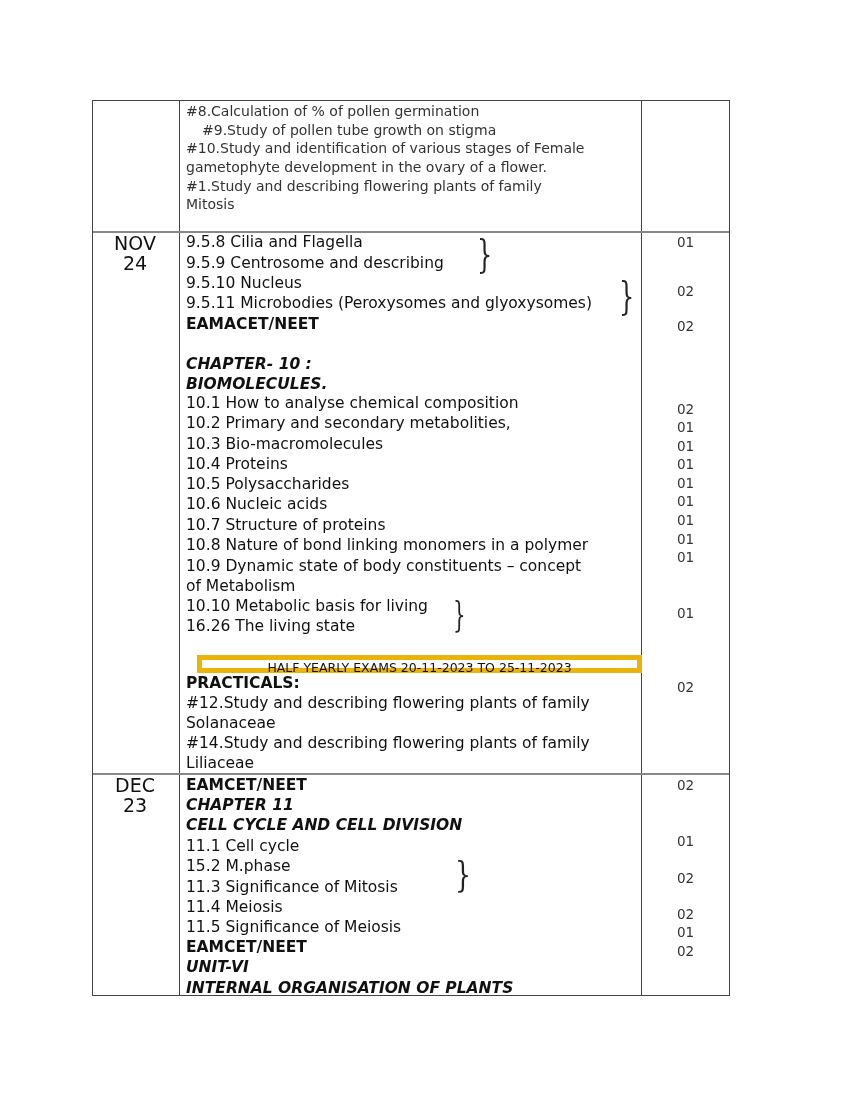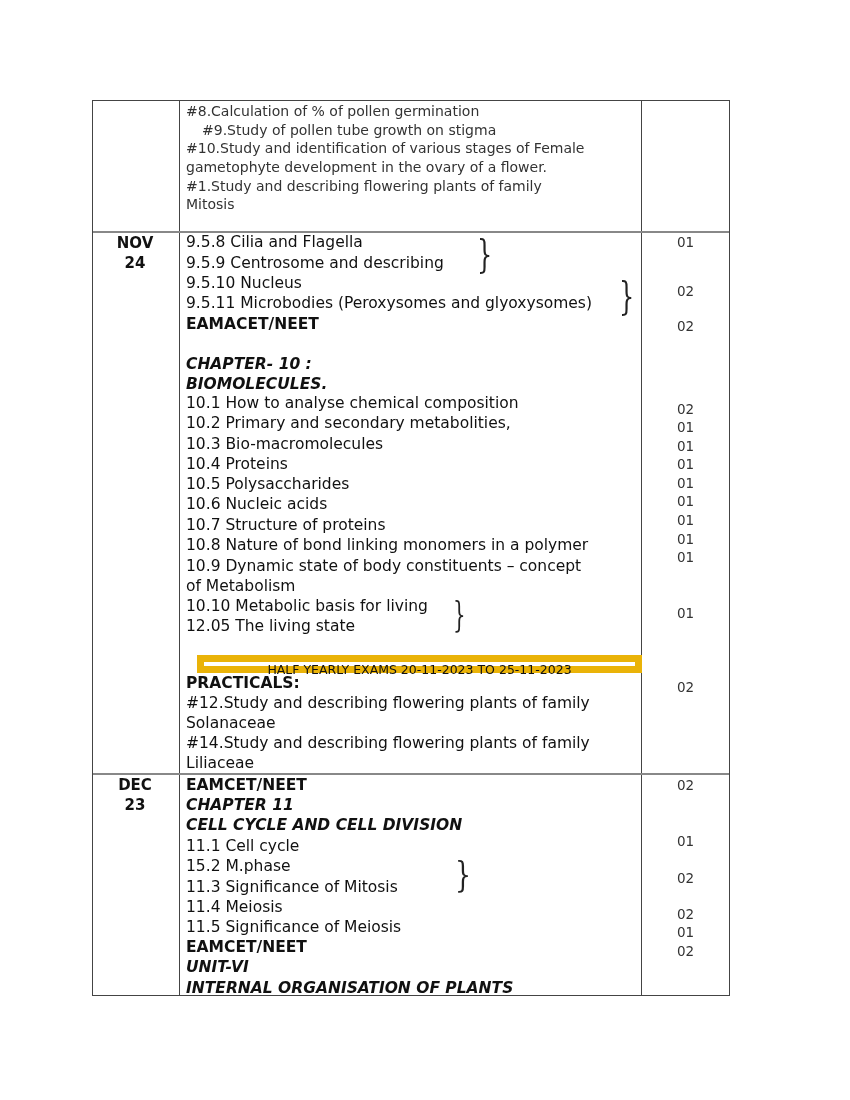--- a/index.html
+++ b/index.html
@@ -8,25 +8,25 @@
   .table { position: absolute; left: 92px; top: 100px; width: 638px; height: 896px;
            border: 1px solid #444; box-sizing: border-box; }
   .vline { position: absolute; top: 0; bottom: 0; width: 0; border-left: 1px solid #444; }
   .hline { position: absolute; left: 0; right: 0; height: 0; border-top: 1px solid #666; }
   .hline.thick { border-top: 2px solid #888; }
   .t { position: absolute; white-space: nowrap; line-height: 20px; }
   .sm { font-size: 14px; color: #333; text-align: right; }
   .md { font-size: 15.5px; }
   .b { font-weight: bold; }
   .bi { font-weight: bold; font-style: italic; }
-  .month { font-weight: bold; font-size: 15px; text-align: center; width: 84px; left: 0; }
+  .month { font-weight: normal; font-size: 19px; text-align: center; width: 84px; left: 0; }
   .num { font-size: 13.5px; color: #333; left: 584px; }
   .brace { position: absolute; font-family: "DejaVu Serif", serif; font-weight: 200; color: #222; transform-origin: left center; }
   .exam-box { position: absolute; left: 104px; top: 554px; width: 445px; height: 18px;
-              border: 7px solid #eab308; box-sizing: border-box; font-size: 12.5px;
+              border: 5px solid #eab308; box-sizing: border-box; font-size: 12.5px;
               text-align: center; line-height: 16px; color: #111; }
 </style>
 </head>
 <body>
 
 <div class="table">
   <div class="vline" style="left:86px"></div>
   <div class="vline" style="left:548px"></div>
   <div class="hline thick" style="top:130px"></div>
   <div class="hline thick" style="top:672px"></div>
@@ -58,21 +58,21 @@
     <div class="t md" style="left:93px;top:312px">10.2 Primary and secondary metabolities,</div>
     <div class="t md" style="left:93px;top:333px">10.3 Bio-macromolecules</div>
     <div class="t md" style="left:93px;top:353px">10.4 Proteins</div>
     <div class="t md" style="left:93px;top:373px">10.5 Polysaccharides</div>
     <div class="t md" style="left:93px;top:393px">10.6 Nucleic acids</div>
     <div class="t md" style="left:93px;top:414px">10.7 Structure of proteins</div>
     <div class="t md" style="left:93px;top:434px">10.8 Nature of bond linking monomers in a polymer</div>
     <div class="t md" style="left:93px;top:455px">10.9 Dynamic state of body constituents – concept</div>
     <div class="t md" style="left:93px;top:475px">of Metabolism</div>
     <div class="t md" style="left:93px;top:495px">10.10 Metabolic basis for living</div>
-    <div class="t md" style="left:93px;top:515px">12.05 The living state</div>
+    <div class="t md" style="left:93px;top:515px">16.26 The living state</div>
     <div class="brace" style="left:360px;top:494px;font-size:36px;line-height:40px;transform:scaleX(0.55)">}</div>
 
     <div class="exam-box">HALF YEARLY EXAMS 20-11-2023 TO 25-11-2023</div>
 
     <div class="t md b" style="left:93px;top:572px">PRACTICALS:</div>
     <div class="t md" style="left:93px;top:592px">#12.Study and describing flowering plants of family</div>
     <div class="t md" style="left:93px;top:612px">Solanaceae</div>
     <div class="t md" style="left:93px;top:632px">#14.Study and describing flowering plants of family</div>
     <div class="t md" style="left:93px;top:652px">Liliaceae</div>
 

